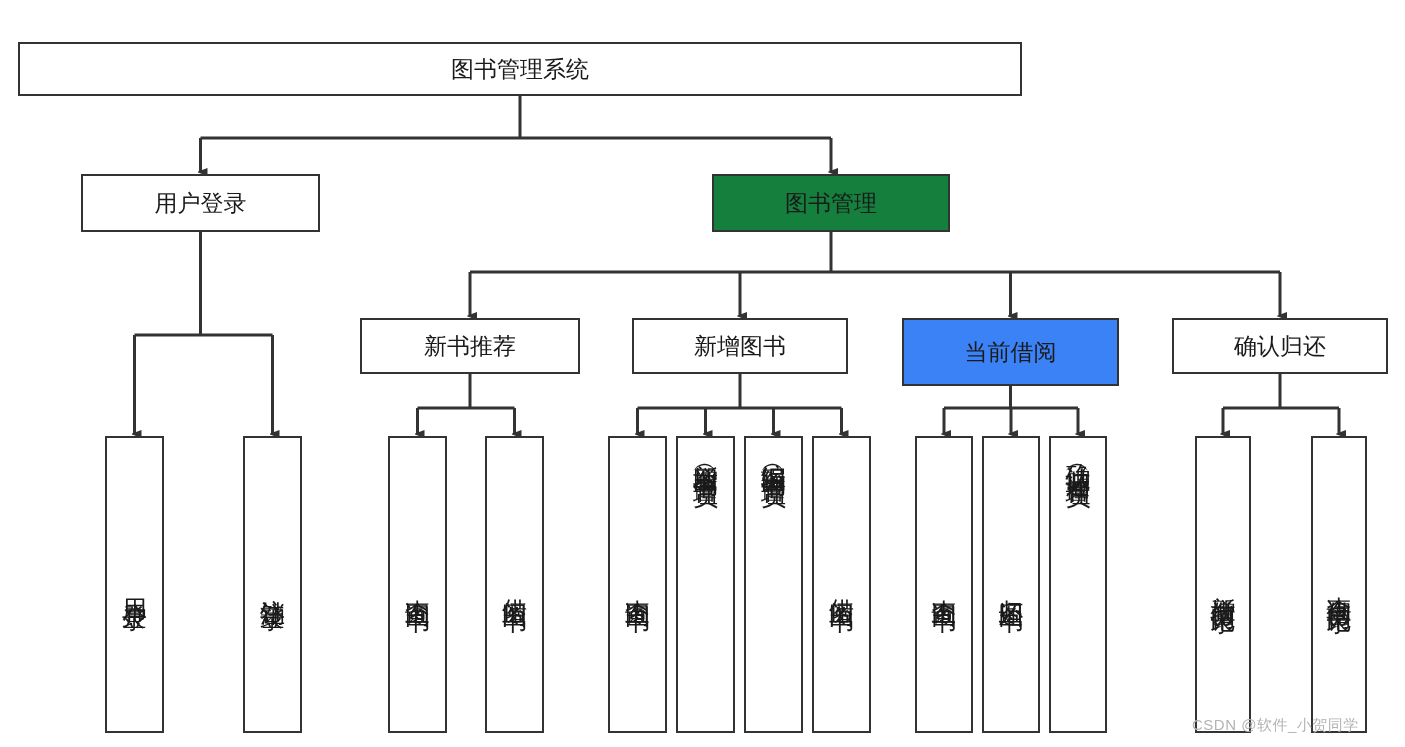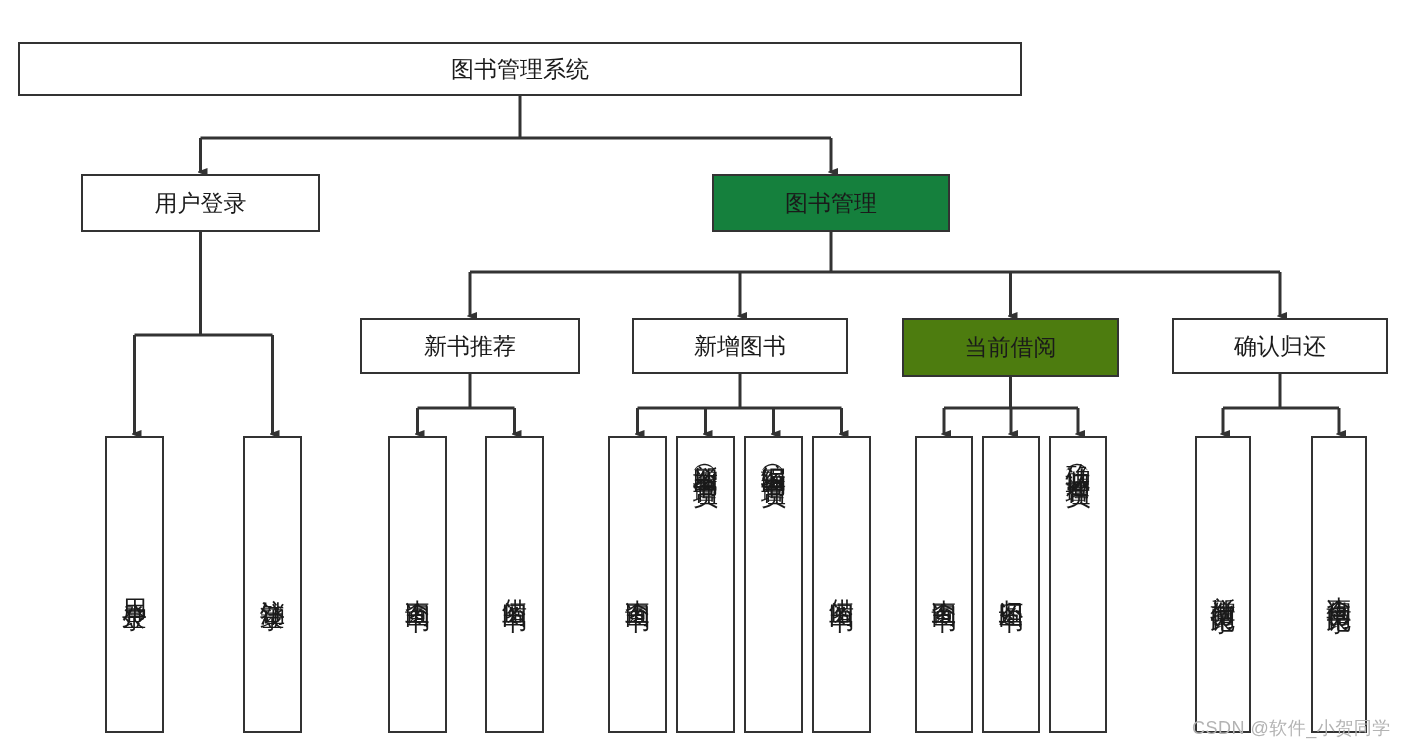--- a/index.html
+++ b/index.html
@@ -63,21 +63,21 @@
   }
   .node.vertical.top-text {
     align-items: flex-start;
   }
   .node.vertical.top-text .label {
     margin-top: 6px;
   }
   .watermark {
     position: absolute;
     color: #b3b3b3;
-    font-size: 18px;
+    font-size: 15px;
     white-space: nowrap;
     letter-spacing: 0.5px;
   }
 </style>
 </head>
 <body>
 
 <div id="diagram-root">
   <svg class="edges" viewBox="0 0 1405 747" xmlns="http://www.w3.org/2000/svg">
     <defs>
@@ -131,21 +131,21 @@
       </div>
       <div class="node horizontal" style="left: 712px; top: 174px; width: 238px; height: 58px; border-color: rgb(51, 51, 51); background: #15803d;">
         <span class="label">图书管理</span>
       </div>
       <div class="node horizontal" style="left: 360px; top: 318px; width: 220px; height: 56px; border-color: rgb(51, 51, 51); background: rgb(255, 255, 255);">
         <span class="label">新书推荐</span>
       </div>
       <div class="node horizontal" style="left: 632px; top: 318px; width: 216px; height: 56px; border-color: rgb(51, 51, 51); background: rgb(255, 255, 255);">
         <span class="label">新增图书</span>
       </div>
-      <div class="node horizontal" style="left: 902px; top: 318px; width: 217px; height: 59px; border-color: rgb(51, 51, 51); background: #4d7c0f;">
+      <div class="node horizontal" style="left: 902px; top: 318px; width: 217px; height: 68px; border-color: rgb(51, 51, 51); background: #3b82f6;">
         <span class="label">当前借阅</span>
       </div>
       <div class="node horizontal" style="left: 1172px; top: 318px; width: 216px; height: 56px; border-color: rgb(51, 51, 51); background: rgb(255, 255, 255);">
         <span class="label">确认归还</span>
       </div>
       <div class="node vertical center-text" style="left: 105px; top: 436px; width: 59px; height: 297px; border-color: rgb(51, 51, 51); background: rgb(255, 255, 255);">
         <span class="label">用户登录</span>
       </div>
       <div class="node vertical center-text" style="left: 243px; top: 436px; width: 59px; height: 297px; border-color: rgb(51, 51, 51); background: rgb(255, 255, 255);">
         <span class="label">注销登录</span>

